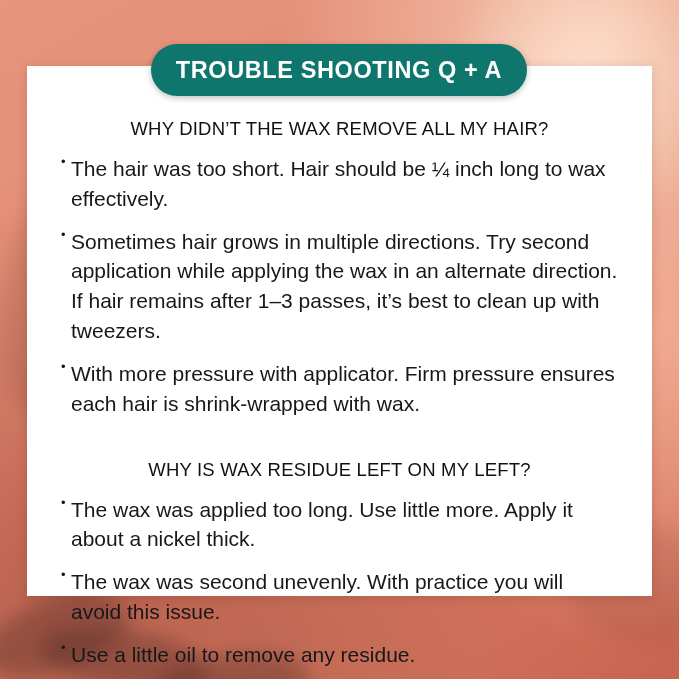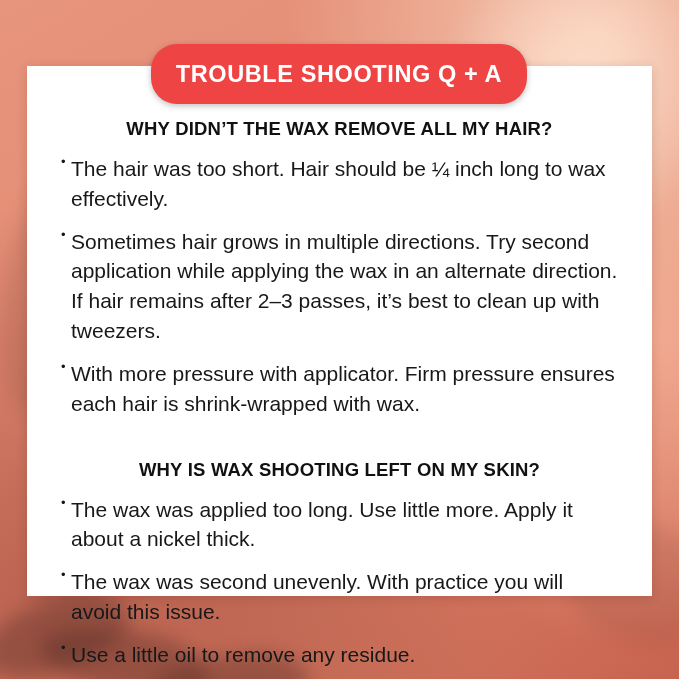--- a/index.html
+++ b/index.html
@@ -63,22 +63,22 @@
     background: #ffffff;
     box-shadow: 0 2px 10px rgba(80, 35, 25, .18);
   }
 
   
   .title-pill {
     position: absolute;
     left: 151px;
     top: 44px;
     width: 376px;
-    height: 60px;
-    background: #ef4444;
+    height: 52px;
+    background: #0f766e;
     border-radius: 26px;
     display: flex;
     align-items: center;
     justify-content: center;
     box-shadow: 0 2px 6px rgba(0,0,0,.25);
   }
   .title-pill span {
     color: #ffffff;
     font-size: 23.5px;
     font-weight: bold;
@@ -91,21 +91,21 @@
     left: 0;
     top: 52px;
     width: 625px;
     padding: 0 34px;
     box-sizing: border-box;
   }
 
   .section-heading {
     text-align: center;
     font-size: 18.5px;
-    font-weight: bold;
+    font-weight: normal;
     color: #111111;
     letter-spacing: 0.2px;
     margin: 0 0 14px 0;
   }
   .section-2 .section-heading {
     margin-top: 40px;
   }
 
   ul.bullets {
     list-style: none;
@@ -144,27 +144,27 @@
   <div class="bg-leaf leaf-2"></div>
   <div class="bg-leaf leaf-3"></div>
 
   <div class="card">
     <div class="content">
 
       <div class="section-1">
         <h2 class="section-heading">WHY DIDN’T THE WAX REMOVE ALL MY HAIR?</h2>
         <ul class="bullets">
           <li>The hair was too short. Hair should be ¼ inch long to wax effectively.</li>
-          <li>Sometimes hair grows in multiple directions. Try second application while applying the wax in an alternate direction. If hair remains after 2–3 passes, it’s best to clean up with tweezers.</li>
+          <li>Sometimes hair grows in multiple directions. Try second application while applying the wax in an alternate direction. If hair remains after 1–3 passes, it’s best to clean up with tweezers.</li>
           <li>With more pressure with applicator. Firm pressure ensures each hair is shrink-wrapped with wax.</li>
         </ul>
       </div>
 
       <div class="section-2">
-        <h2 class="section-heading">WHY IS WAX SHOOTING LEFT ON MY SKIN?</h2>
+        <h2 class="section-heading">WHY IS WAX RESIDUE LEFT ON MY LEFT?</h2>
         <ul class="bullets">
           <li>The wax was applied too long. Use little more. Apply it about a nickel thick.</li>
           <li>The wax was second unevenly. With practice you will avoid this issue.</li>
           <li>Use a little oil to remove any residue.</li>
         </ul>
       </div>
 
     </div>
   </div>
 

